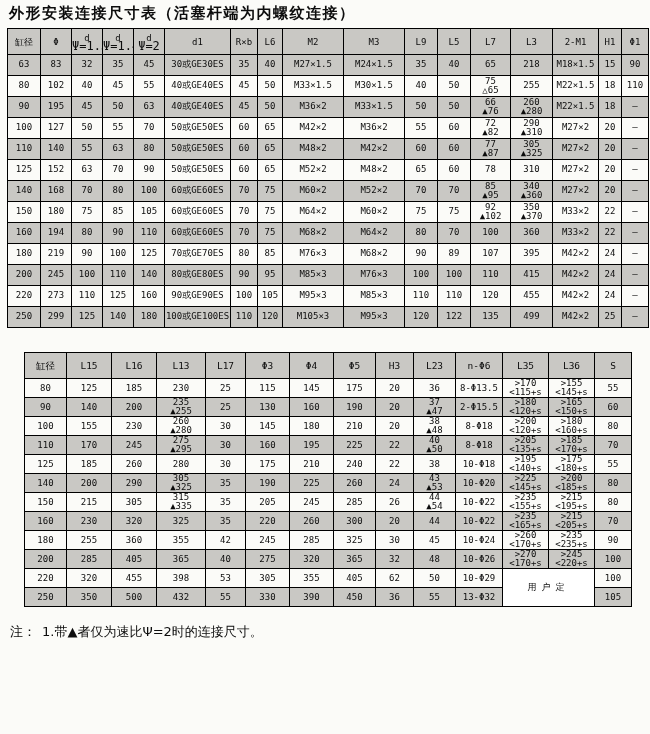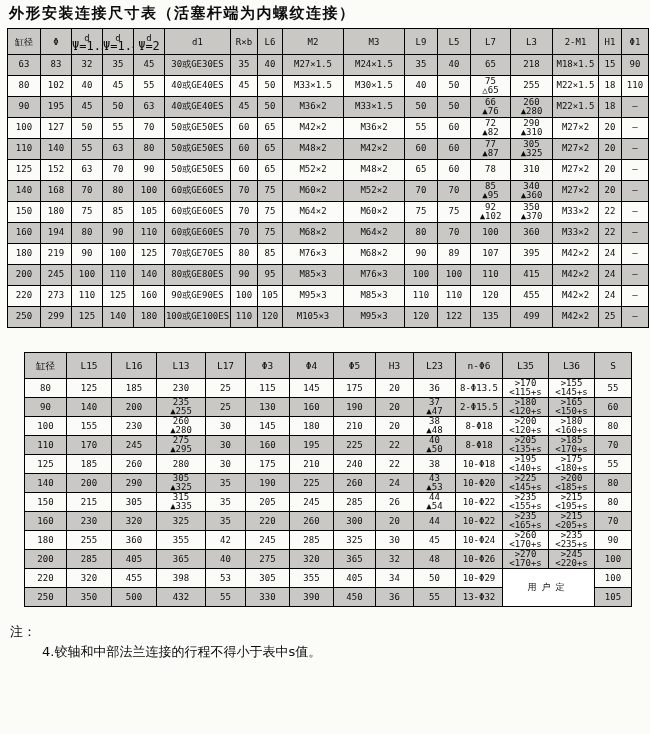--- a/index.html
+++ b/index.html
@@ -648,21 +648,21 @@
       </tr>
       <tr>
         <td>220</td>
         <td>320</td>
         <td>455</td>
         <td>398</td>
         <td>53</td>
         <td>305</td>
         <td>355</td>
         <td>405</td>
-        <td>34</td>
+        <td>62</td>
         <td>50</td>
         <td>10-Φ29</td>
         <td colspan="2" rowspan="2" class="merged">用户定</td>
         <td>100</td>
       </tr>
       <tr class="shade">
         <td>250</td>
         <td>350</td>
         <td>500</td>
         <td>432</td>
@@ -674,24 +674,24 @@
         <td>55</td>
         <td>13-Φ32</td>
         <td>105</td>
       </tr>
     </tbody>
   </table>
 
 <div class="notes" id="notes">
     <div class="note-line">
       <span class="note-label">注：</span>
+      <span>1.带▲者仅为速比Ψ=2时的连接尺寸。</span>
     </div>
     <div class="note-line">
       <span class="note-label"></span>
     </div>
     <div class="note-line">
       <span class="note-label"></span>
     </div>
     <div class="note-line">
       <span class="note-label"></span>
-      <span>4.铰轴和中部法兰连接的行程不得小于表中s值。</span>
     </div>
   </div>
 
 </body></html>

